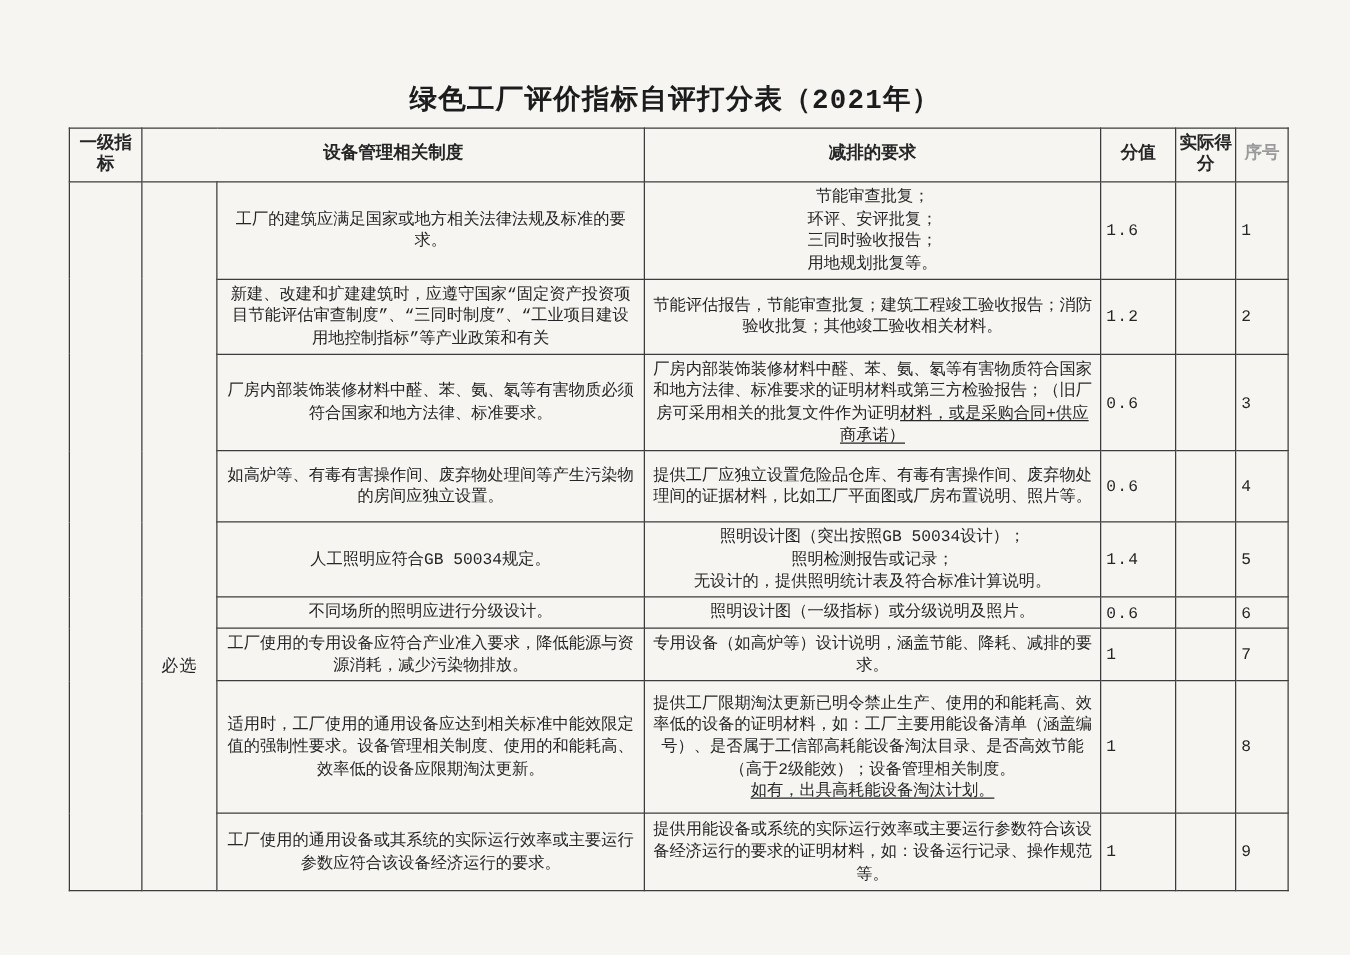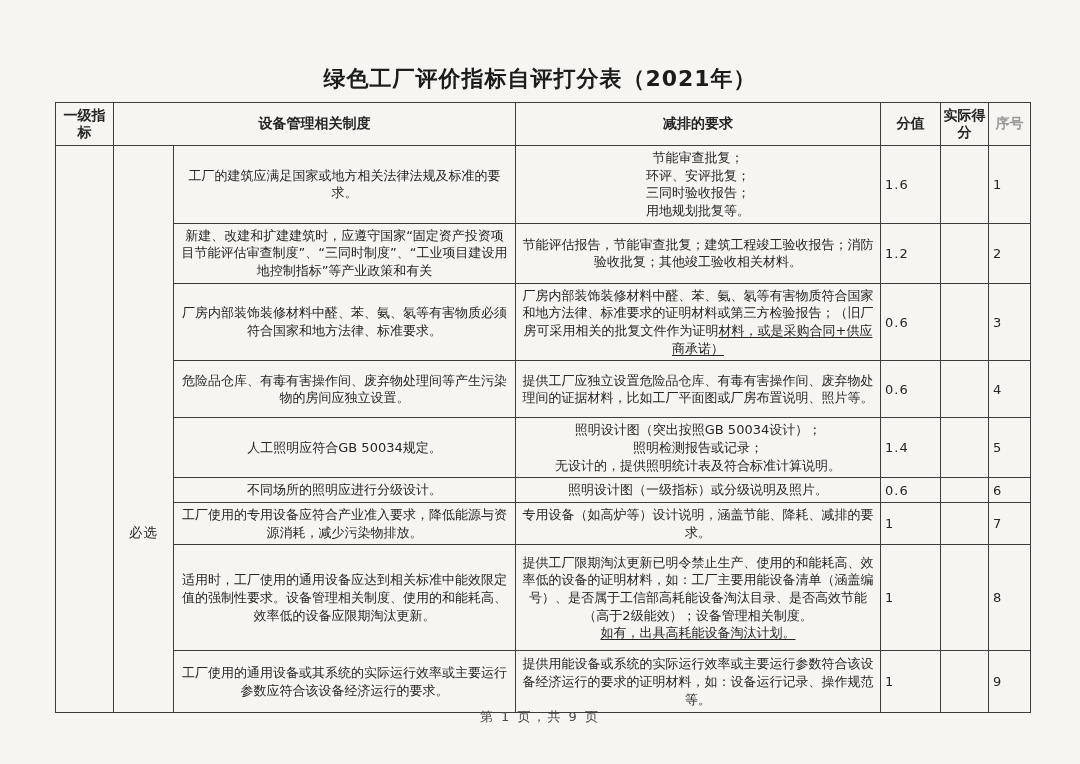--- a/index.html
+++ b/index.html
@@ -7,20 +7,21 @@
   body {
     width: 1080px; height: 764px;
     background: var(--bg, #f6f5f2);
     font-family: "DejaVu Sans", sans-serif;
     color: var(--text, #262626);
   }
   .page {
     position: relative;
     width: 1080px; height: 764px;
     overflow: hidden;
+    font-family: Liberation Mono, monospace;
   }
   .doc-title {
     margin: 0;
     padding-top: 64px;
     text-align: center;
     font-size: 22px;
     font-weight: 700;
     letter-spacing: 1px;
     color: #1c1c1c;
   }
@@ -124,21 +125,21 @@
           <td class="no-cell">2</td>
         </tr>
         <tr style="height: 68px;">
           <td class="req-cell">厂房内部装饰装修材料中醛、苯、氨、氡等有害物质必须符合国家和地方法律、标准要求。</td>
           <td class="std-cell"><span>厂房内部装饰装修材料中醛、苯、氨、氡等有害物质符合国家和地方法律、标准要求的证明材料或第三方检验报告；（旧厂房可采用相关的批复文件作为证明</span><span class="underline">材料，或是采购合同+供应商承诺）</span></td>
           <td class="score-cell">0.6</td>
           <td class="actual-cell"></td>
           <td class="no-cell">3</td>
         </tr>
         <tr style="height: 57px;">
-          <td class="req-cell">危险品仓库、有毒有害操作间、废弃物处理间等产生污染物的房间应独立设置。</td>
+          <td class="req-cell">如高炉等、有毒有害操作间、废弃物处理间等产生污染物的房间应独立设置。</td>
           <td class="std-cell"><span>提供工厂应独立设置危险品仓库、有毒有害操作间、废弃物处理间的证据材料，比如工厂平面图或厂房布置说明、照片等。</span></td>
           <td class="score-cell">0.6</td>
           <td class="actual-cell"></td>
           <td class="no-cell">4</td>
         </tr>
         <tr style="height: 53px;">
           <td class="req-cell">人工照明应符合GB 50034规定。</td>
           <td class="std-cell"><span>照明设计图（突出按照GB 50034设计）；
 照明检测报告或记录；
 无设计的，提供照明统计表及符合标准计算说明。</span></td>
@@ -171,14 +172,13 @@
         <tr style="height: 62px;">
           <td class="req-cell">工厂使用的通用设备或其系统的实际运行效率或主要运行参数应符合该设备经济运行的要求。</td>
           <td class="std-cell"><span>提供用能设备或系统的实际运行效率或主要运行参数符合该设备经济运行的要求的证明材料，如：设备运行记录、操作规范等。</span></td>
           <td class="score-cell">1</td>
           <td class="actual-cell"></td>
           <td class="no-cell">9</td>
         </tr>
       </tbody>
   </table>
 
-  <div class="page-footer">第 1 页，共 9 页</div>
 </div>
 
 </body></html>

